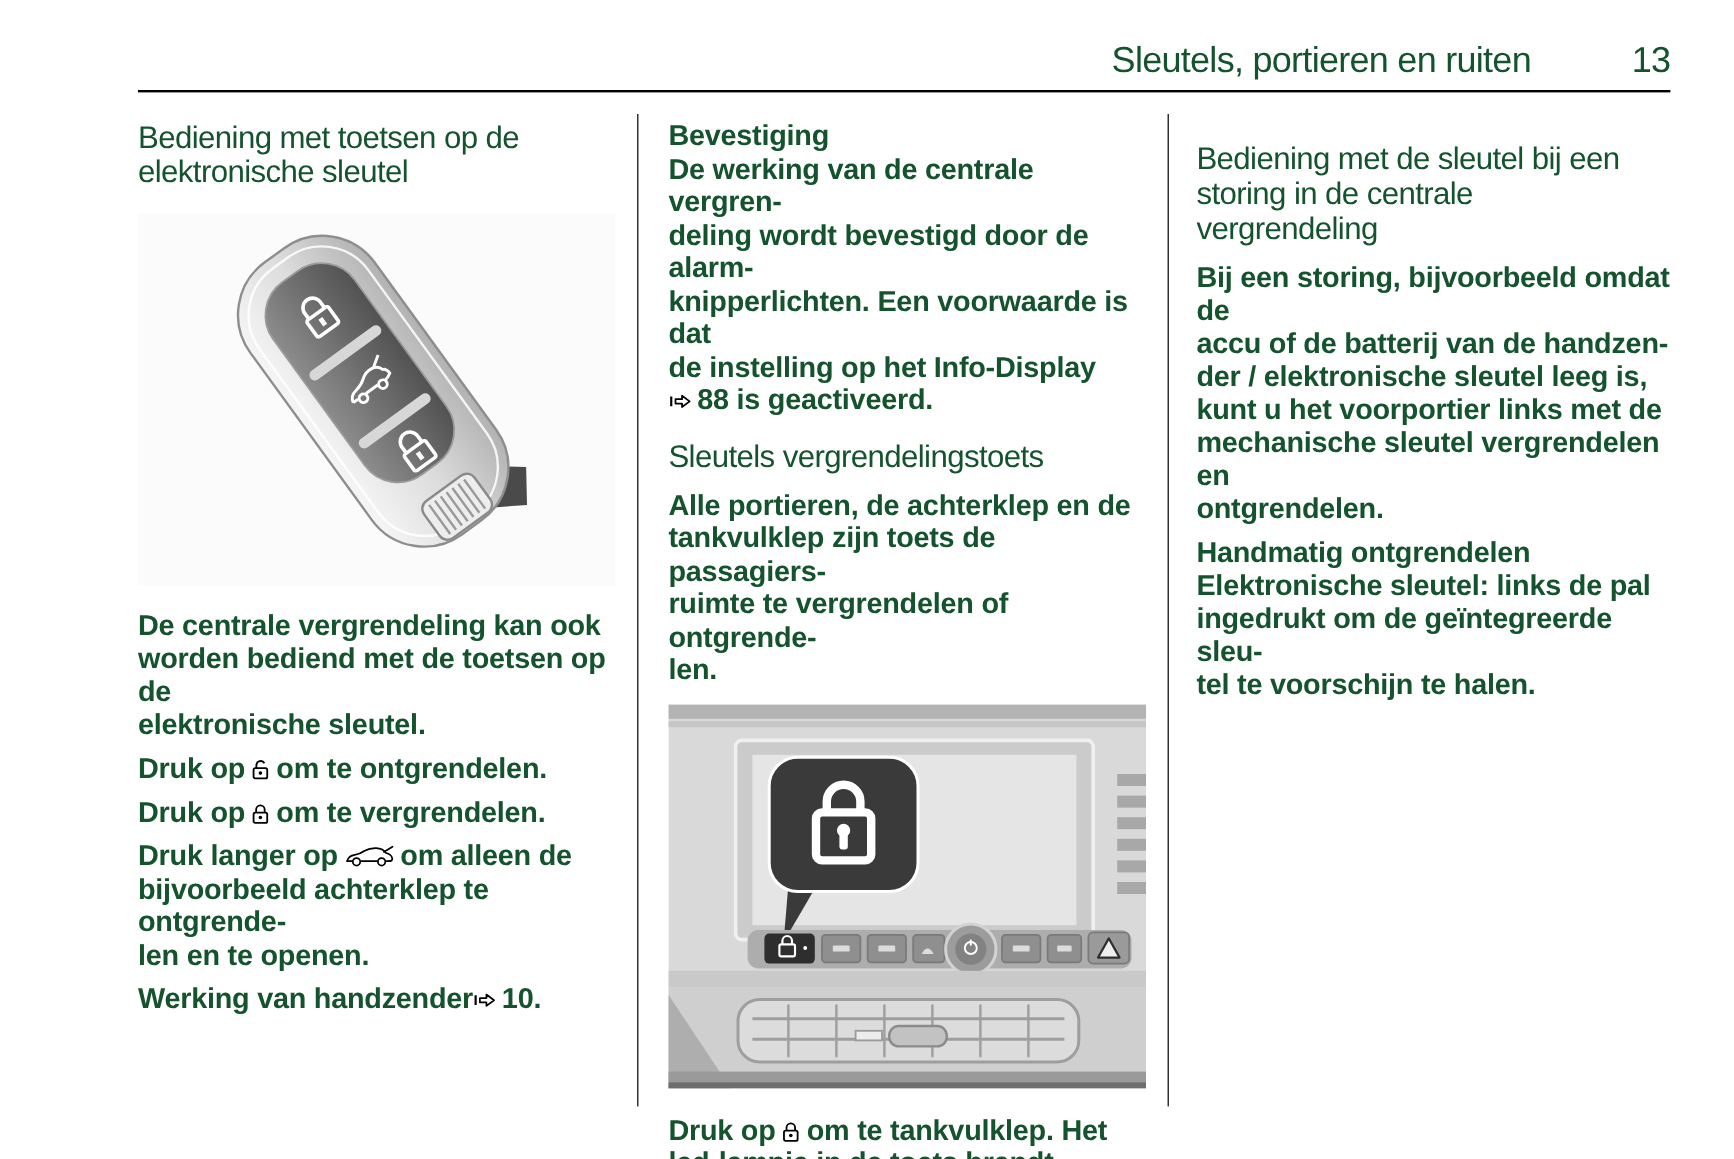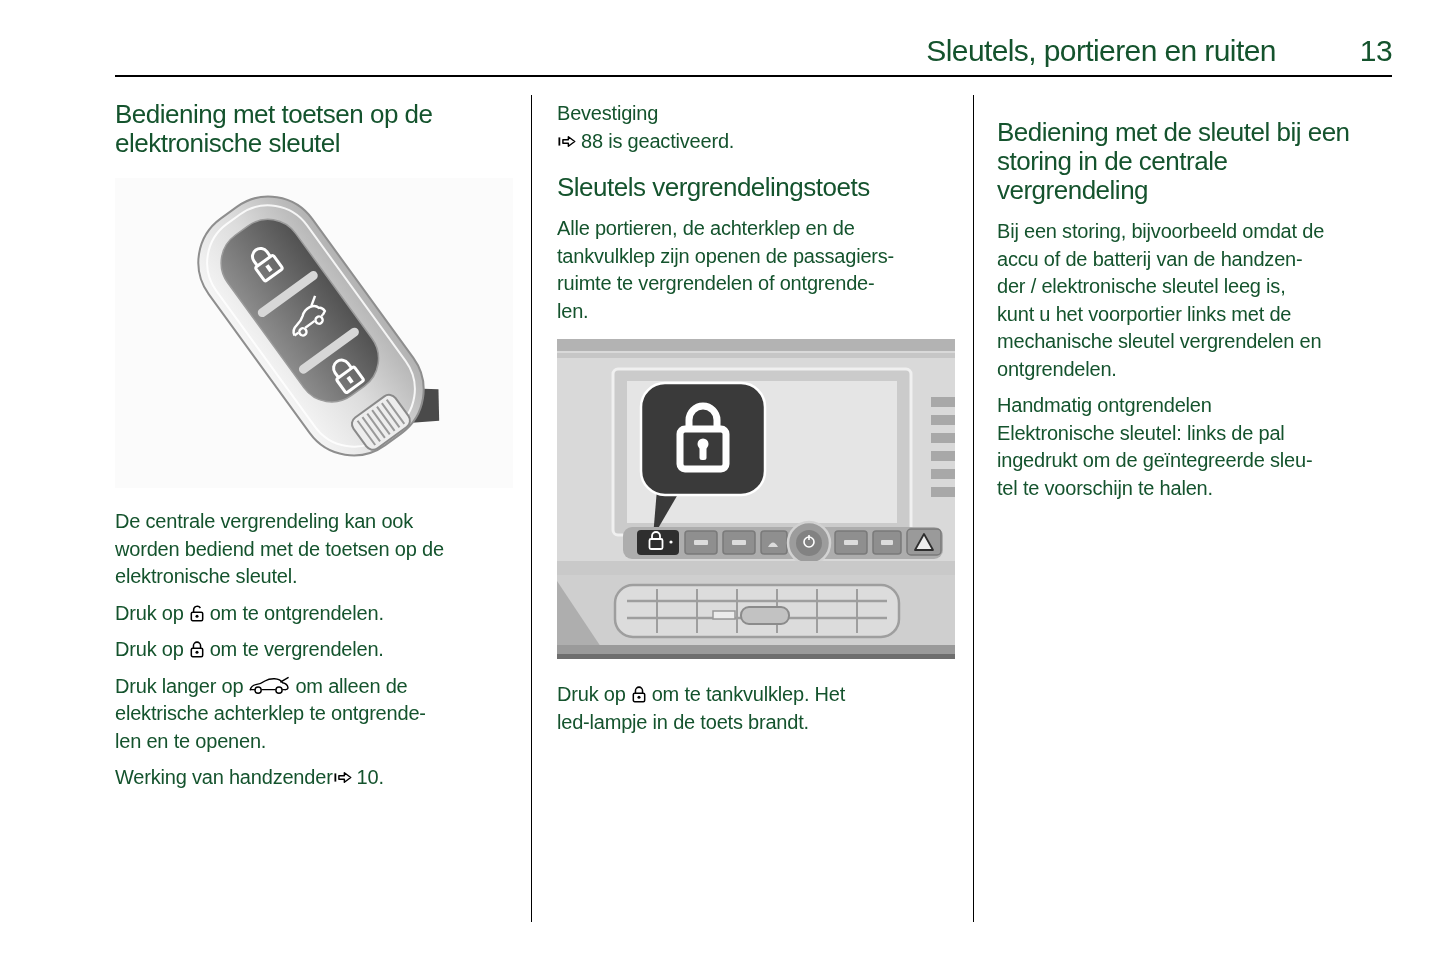--- a/index.html
+++ b/index.html
@@ -6,21 +6,21 @@
   .page{position:relative;width:1445px;height:966px;background:#ffffff;
         font-family:"Liberation Sans","DejaVu Sans",sans-serif;color:#14532d;overflow:hidden;}
   .header{position:absolute;left:115px;right:53px;top:34px;display:flex;
           justify-content:flex-end;align-items:baseline;font-size:30px;letter-spacing:-0.6px;}
   .header .pagenum{margin-left:84px;}
   .rule{position:absolute;left:115px;right:53px;top:75px;height:2px;background:#000;}
   .divider{position:absolute;top:95px;width:1px;height:827px;background:#000;}
   .d1{left:531px;} .d2{left:973px;}
   .col{position:absolute;top:100px;width:398px;}
   .c1{left:115px;} .c2{left:557px;} .c3{left:997px;}
-  .col p{margin:0 0 9px;font-size:20px;line-height:27.5px;letter-spacing:-0.2px;white-space:pre-line;}
+  .col p{margin:0 0 9px;font-size:24px;line-height:27.5px;letter-spacing:-0.2px;white-space:pre-line;font-weight:bold;}
   .col p.subhead{margin-bottom:0;}
   .col h2{font-size:26px;line-height:29px;font-weight:normal;letter-spacing:-0.5px;
           margin:18px 0 13px;white-space:pre-line;}
   .c1 h2.first{margin-top:0;margin-bottom:0;}
   .fig{display:block;}
   .fig1{margin:20px 0 20px;}
   .fig2{margin:14px 0 22px;}
   .inl{display:inline-block;vertical-align:-3px;margin:0 5px;}
   .inl.arrow{vertical-align:-2px;margin:0 4px 0 0;}
 </style>
@@ -104,39 +104,43 @@
 
     <p><span>Druk langer op</span><svg class="inl" width="42" height="20" viewBox="0 0 46 22">
           <g stroke="#000" fill="none" stroke-width="1.6" stroke-linecap="round">
             <path d="M2.5 15 Q3.5 10.5 8.5 9.5 Q14.5 8.5 18.5 5.5 Q23 2.8 29 3 Q35.5 3.4 38 7.5 Q43 8.5 43.8 12.5 Q44 15 41 15"></path>
             <path d="M2.5 15 L7 15 M15.2 15 L29.8 15 M38.2 15 L41 15"></path>
             <circle cx="11" cy="15.6" r="3.4"></circle>
             <circle cx="34" cy="15.6" r="3.4"></circle>
             <path d="M36 6.5 L44 1.8"></path>
           </g>
         </svg><span>om alleen de
-elektrische achterklep te ontgrende-
+bijvoorbeeld achterklep te ontgrende-
 len en te openen.</span></p>
 
     <p><span>Werking van handzender</span><svg class="inl arrow" width="20" height="17" viewBox="0 0 22 18">
           <line x1="2.6" y1="4.5" x2="2.6" y2="13.5" stroke="#000" stroke-width="2"></line>
           <path d="M6.5 7 H12.5 V3.8 L19.5 9 L12.5 14.2 V11 H6.5 Z" fill="none" stroke="#000" stroke-width="1.6" stroke-linejoin="round"></path>
         </svg><span>10.</span></p>
   </div>
 
   <div class="col c2">
     <p class="subhead">Bevestiging</p>
-    <p><svg class="inl arrow" width="20" height="17" viewBox="0 0 22 18">
+    <p><span>De werking van de centrale vergren-
+deling wordt bevestigd door de alarm-
+knipperlichten. Een voorwaarde is dat
+de instelling op het Info-Display
+</span><svg class="inl arrow" width="20" height="17" viewBox="0 0 22 18">
           <line x1="2.6" y1="4.5" x2="2.6" y2="13.5" stroke="#000" stroke-width="2"></line>
           <path d="M6.5 7 H12.5 V3.8 L19.5 9 L12.5 14.2 V11 H6.5 Z" fill="none" stroke="#000" stroke-width="1.6" stroke-linejoin="round"></path>
         </svg><span>88 is geactiveerd.</span></p>
 
     <h2>Sleutels vergrendelingstoets</h2>
     <p>Alle portieren, de achterklep en de
-tankvulklep zijn openen de passagiers-
+tankvulklep zijn toets de passagiers-
 ruimte te vergrendelen of ontgrende-
 len.</p>
 
     <svg class="fig fig2" width="398" height="320" viewBox="0 0 398 320">
       <rect width="398" height="320" fill="#d9d9d9"></rect>
       <rect width="398" height="12" fill="#b3b3b3"></rect>
       <rect y="14" width="398" height="5" fill="#c6c6c6"></rect>
       <g fill="#a8a8a8">
         <rect x="374" y="58" width="24" height="10"></rect>
           <rect x="374" y="76" width="24" height="10"></rect>

